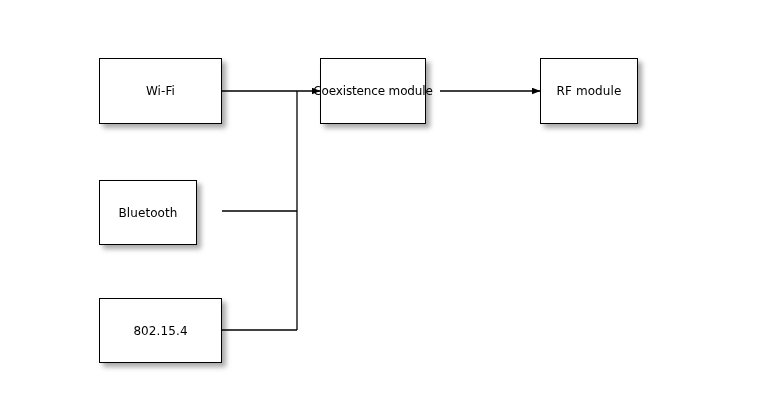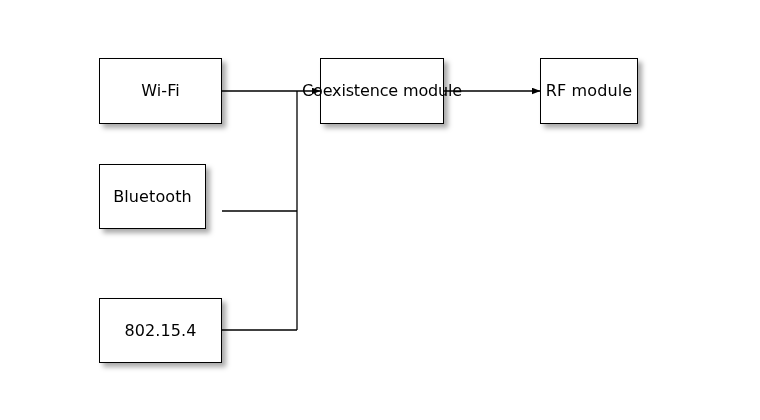--- a/index.html
+++ b/index.html
@@ -31,21 +31,21 @@
     box-sizing: border-box;
     background: #ffffff;
     border: 1.3px solid #000000;
     box-shadow: 4px 4px 5px rgba(0,0,0,0.34);
     display: flex;
     align-items: center;
     justify-content: center;
     z-index: 2;
   }
   .node-label {
-    font-size: 16px;
+    font-size: 12px;
     color: #000000;
     letter-spacing: 0.1px;
     white-space: nowrap;
     line-height: 1;
     text-align: left;
   }
   .node-label.tight {
     letter-spacing: -0.15px;
   }
 </style>
@@ -69,29 +69,29 @@
 
     <line x1="222" y1="330" x2="297" y2="330" stroke="#000000" stroke-width="1.3"></line>
 
     <line x1="440" y1="91" x2="540" y2="91" stroke="#000000" stroke-width="1.3" marker-end="url(#arrowhead)"></line>
   </svg>
 
   <div class="node-box" style="left:99px; top:58px; width:123px; height:66px;">
     <span class="node-label">Wi-Fi</span>
   </div>
 
-  <div class="node-box" style="left:99px; top:164px; width:107px; height:65px;">
+  <div class="node-box" style="left:99px; top:180px; width:98px; height:65px;">
     <span class="node-label">Bluetooth</span>
   </div>
 
   <div class="node-box" style="left:99px; top:298px; width:123px; height:65px;">
     <span class="node-label">802.15.4</span>
   </div>
 
-  <div class="node-box" style="left:320px; top:58px; width:124px; height:66px;">
+  <div class="node-box" style="left:320px; top:58px; width:106px; height:66px;">
     <span class="node-label tight">Coexistence module</span>
   </div>
 
   <div class="node-box" style="left:540px; top:58px; width:98px; height:66px;">
     <span class="node-label">RF module</span>
   </div>
 
 </div>
 
 </body></html>

